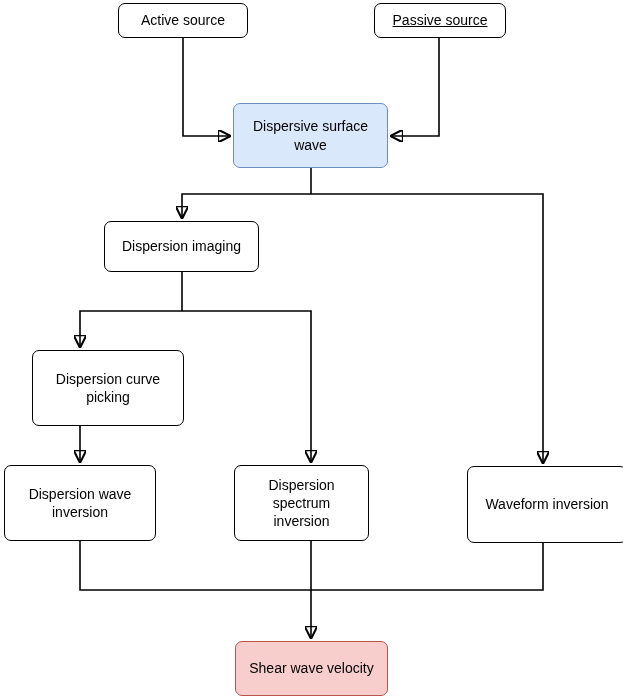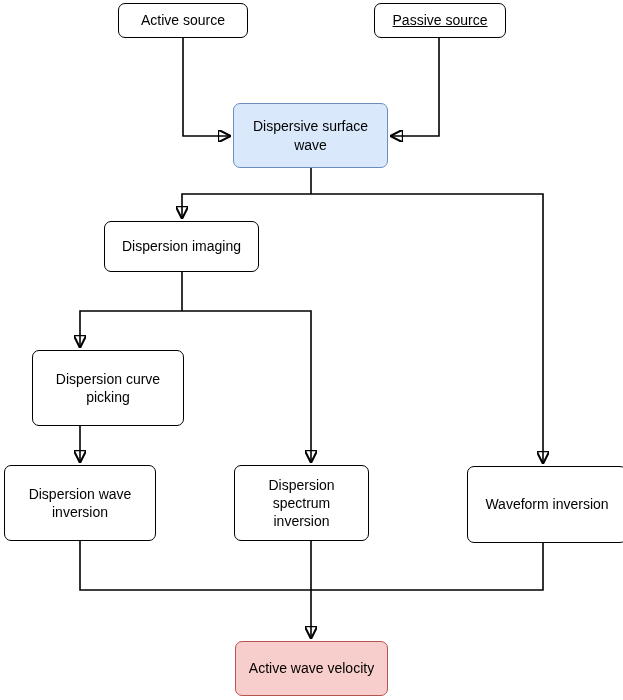--- a/index.html
+++ b/index.html
@@ -99,16 +99,16 @@
 
   <div class="node n-specinv">
     <span>Dispersion spectrum inversion</span>
   </div>
 
   <div class="node n-waveinv">
     <span>Waveform inversion</span>
   </div>
 
   <div class="node n-shear" style="background-color: rgb(248, 206, 204); border-color: rgb(184, 84, 80);">
-    <span>Active wave velocity</span>
+    <span>Shear wave velocity</span>
   </div>
 
 </div>
 
 </body></html>

